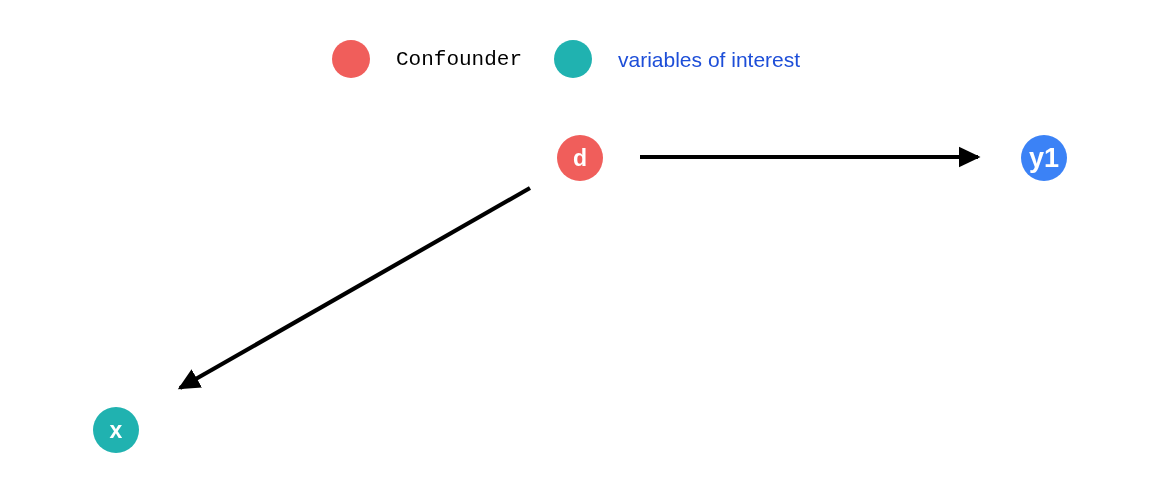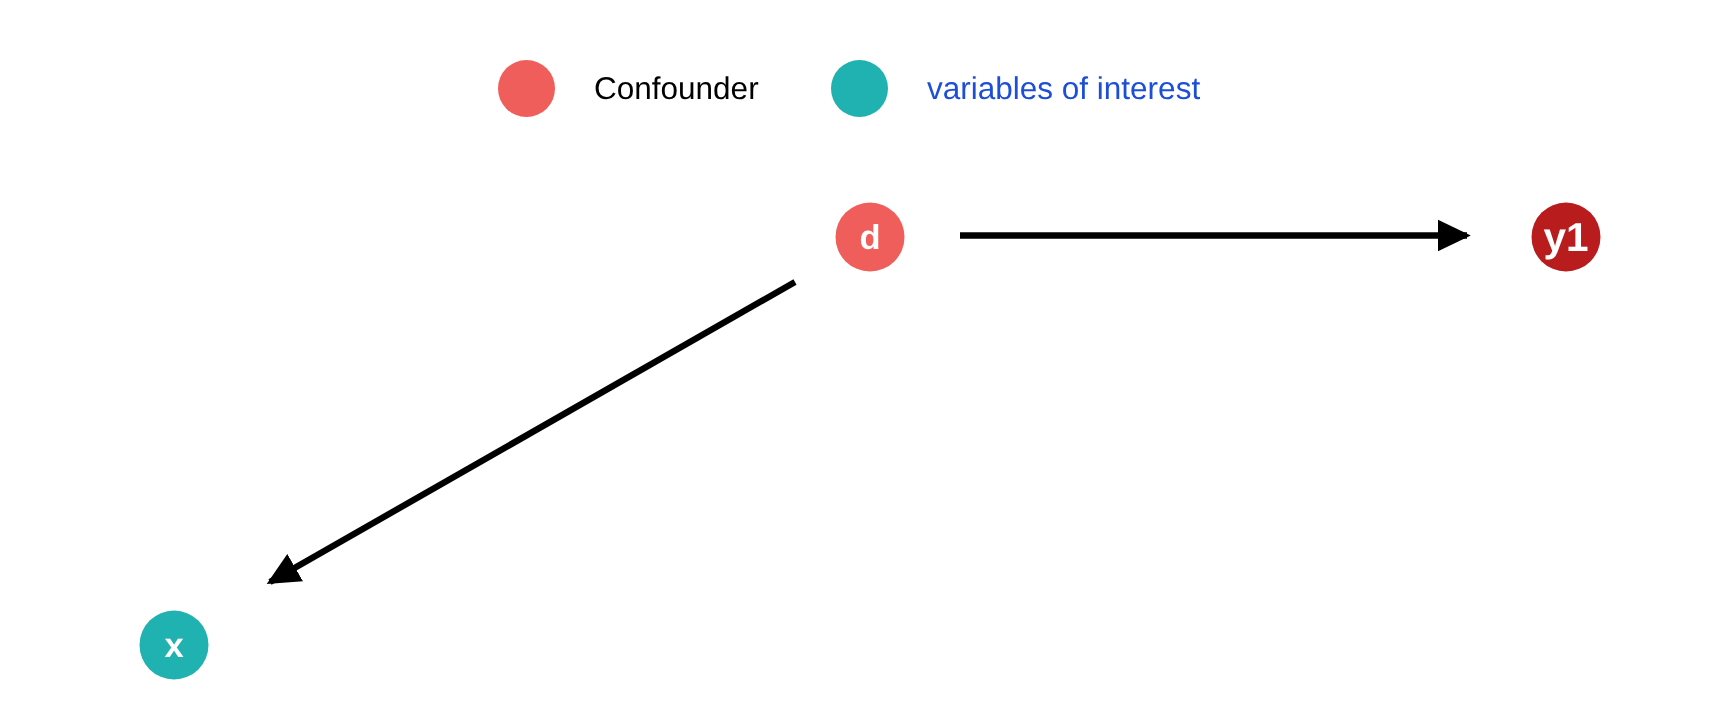--- a/index.html
+++ b/index.html
@@ -30,21 +30,21 @@
     border-radius: 50%;
     flex: 0 0 auto;
   }
   .legend-label {
     color: #000000;
     font-size: 21px;
     line-height: 1;
     white-space: nowrap;
   }
 
-  #legend-confounder { left: 332px; top: 40px; }
+  #legend-confounder { left: 332px; top: 40px; font-family: Liberation Mono, monospace; }
   #legend-confounder .legend-swatch { width: 38px; height: 38px; }
   #legend-confounder .legend-label { margin-left: 26px; }
 
   #legend-variables { left: 554px; top: 40px; }
   #legend-variables .legend-swatch { width: 38px; height: 38px; }
   #legend-variables .legend-label { margin-left: 26px; }
 
   
   .node {
     position: absolute;
@@ -113,21 +113,21 @@
 
     <line x1="640" y1="157" x2="978" y2="157" stroke="#000000" stroke-width="4.2" marker-end="url(#arrowhead)"></line>
 
     <line x1="530" y1="188" x2="180" y2="388" stroke="#000000" stroke-width="4.2" marker-end="url(#arrowhead)"></line>
   </svg>
 
   <div id="node-d" class="node" style="background: rgb(240, 94, 91); left: 557px; top: 135px; width: 46px; height: 46px;">
     <span class="node-label" style="color: rgb(255, 255, 255);">d</span>
   </div>
 
-  <div id="node-y1" class="node" style="background: #b91c1c; left: 1021px; top: 135px; width: 46px; height: 46px;">
+  <div id="node-y1" class="node" style="background: #3b82f6; left: 1021px; top: 135px; width: 46px; height: 46px;">
     <span class="node-label" style="color: rgb(255, 255, 255);">y1</span>
   </div>
 
   <div id="node-x" class="node" style="background: rgb(32, 178, 176); left: 93px; top: 407px; width: 46px; height: 46px;">
     <span class="node-label" style="color: rgb(255, 255, 255);">x</span>
   </div>
 
 </div>
 
 </body></html>

